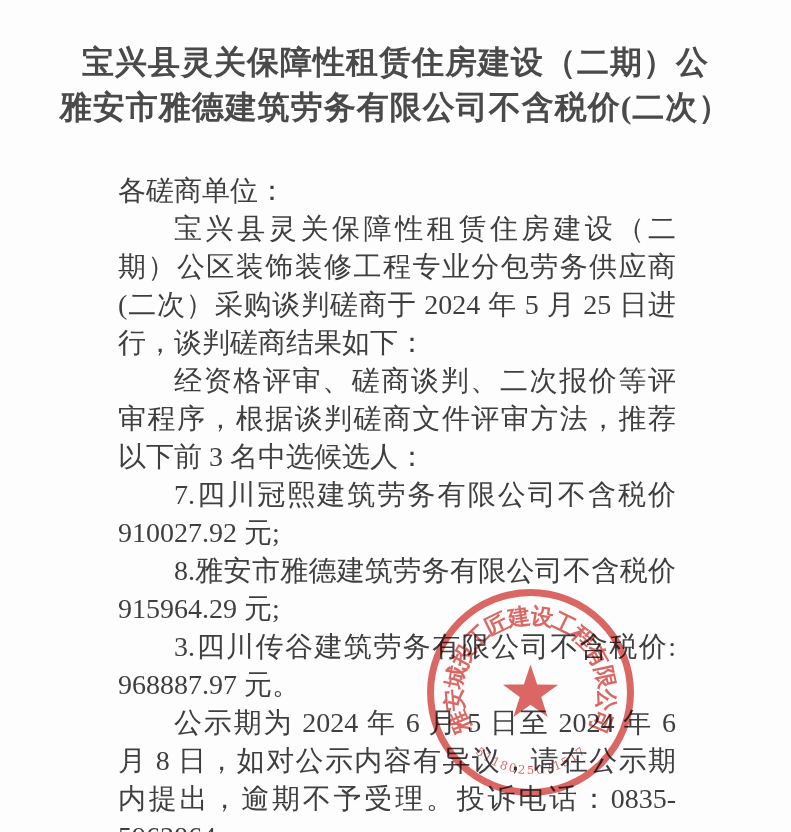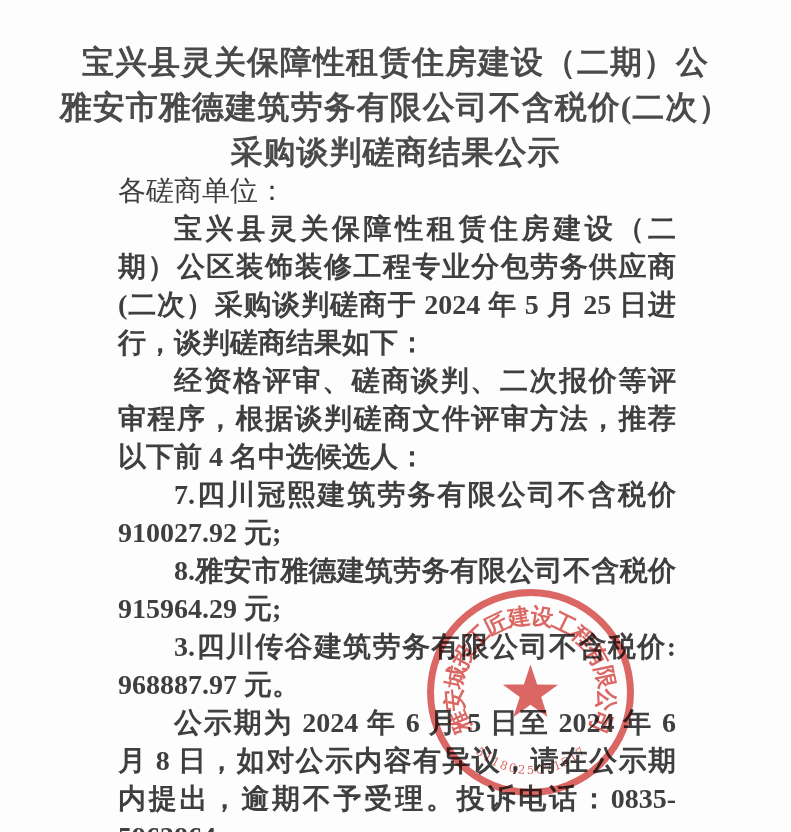--- a/index.html
+++ b/index.html
@@ -24,21 +24,21 @@
   .body-text{
     position:absolute;
     left:118px;top:172px;
     width:558px;
     font-size:28px;
     line-height:38px;
     text-align:justify;
     color:#3f3f3f;
   }
   .body-text p{margin:0;}
-  .para{text-indent:2em;font-weight:bold;}
+  .para{text-indent:2em;}
   .footer{margin-top:42px;}
   .purchaser-line{text-align:center;margin-right:11px;}
   .date-line{text-align:right;margin-right:96px;font-style:italic;}
   .seal{
     position:absolute;
     left:423px;top:585px;
     width:215px;height:215px;
     mix-blend-mode:multiply;
     opacity:0.88;
     pointer-events:none;
@@ -56,27 +56,26 @@
   }
 </style>
 </head>
 <body>
 
 <div class="page">
 
   <h1 class="doc-title">
     <span>宝兴县灵关保障性租赁住房建设（二期）公</span><br>
     <span>雅安市雅德建筑劳务有限公司不含税价(二次）</span><br>
-    <span>采购谈判磋商结果公示</span>
   </h1>
 
   <div class="body-text">
     <p>各磋商单位：</p>
     <p class="para">宝兴县灵关保障性租赁住房建设（二期）公区装饰装修工程专业分包劳务供应商(二次）采购谈判磋商于 2024 年 5 月 25 日进行，谈判磋商结果如下：</p>
-    <p class="para">经资格评审、磋商谈判、二次报价等评审程序，根据谈判磋商文件评审方法，推荐以下前 4 名中选候选人：</p>
+    <p class="para">经资格评审、磋商谈判、二次报价等评审程序，根据谈判磋商文件评审方法，推荐以下前 3 名中选候选人：</p>
     <p class="para">7.四川冠熙建筑劳务有限公司不含税价 910027.92 元;</p>
     <p class="para">8.雅安市雅德建筑劳务有限公司不含税价 915964.29 元;</p>
     <p class="para">3.四川传谷建筑劳务有限公司不含税价: 968887.97 元。</p>
     <p class="para">公示期为 2024 年 6 月 5 日至 2024 年 6 月 8 日，如对公示内容有异议，请在公示期内提出，逾期不予受理。投诉电话：0835-5963864。</p>
 
     <div class="footer">
       <p class="purchaser-line">采购人：雅安城投工匠建设工程有限公司</p>
       <p class="date-line">2024 年 6 月 5 日</p>
     </div>
   </div>

